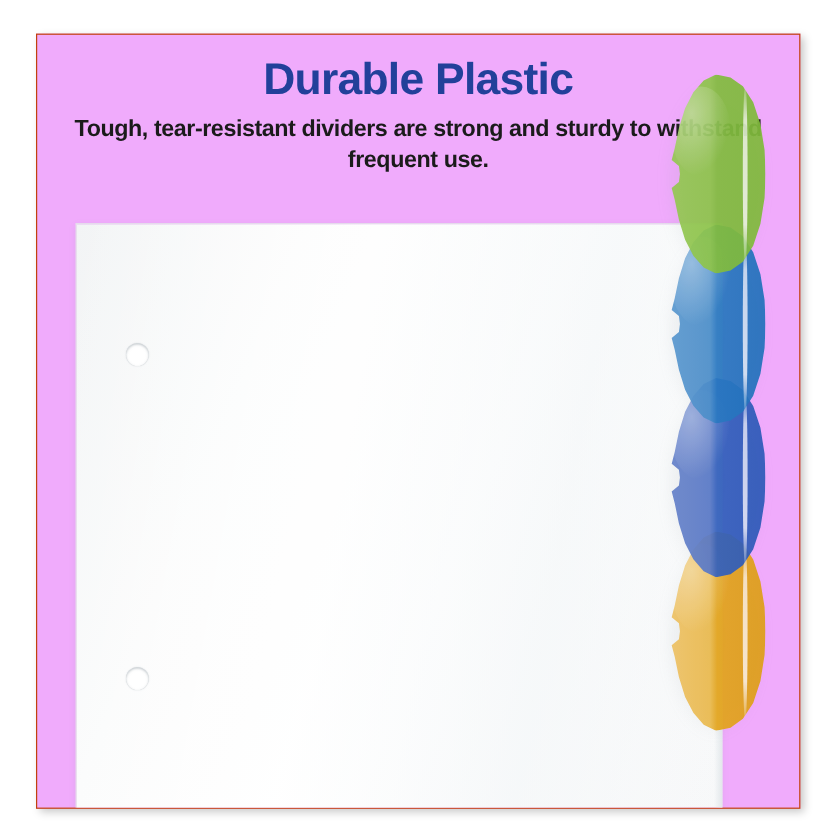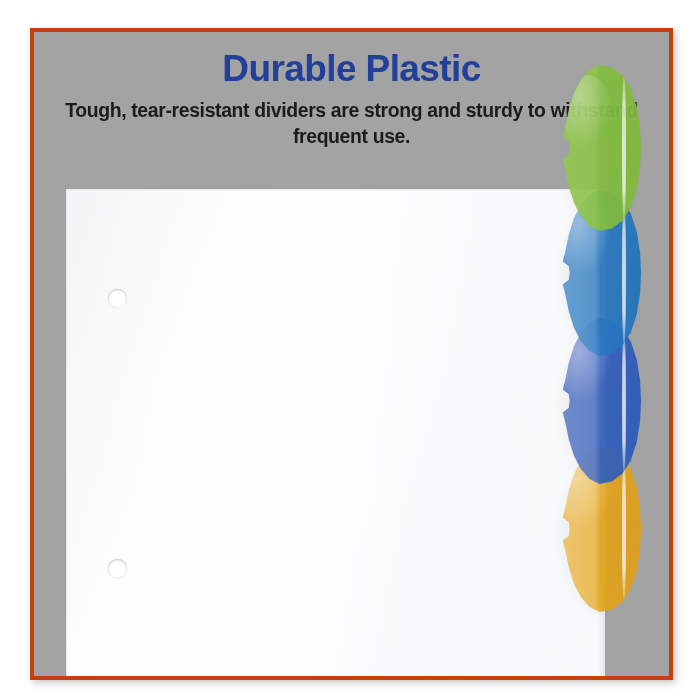--- a/index.html
+++ b/index.html
@@ -21,22 +21,22 @@
     background: #ffffff;
   }
 
   
   .product-card {
     position: absolute;
     left: 30px;
     top: 28px;
     width: 635px;
     height: 644px;
-    background: #a3a3a3;
-    border: 4px solid #c2410c;
+    background: #f0abfc;
+    border: 1px solid #c2410c;
     box-shadow: 3px 3px 7px rgba(0,0,0,0.22);
     overflow: hidden;
   }
 
   
   .header-block {
     position: absolute;
     left: 0;
     top: 0;
     width: 635px;

